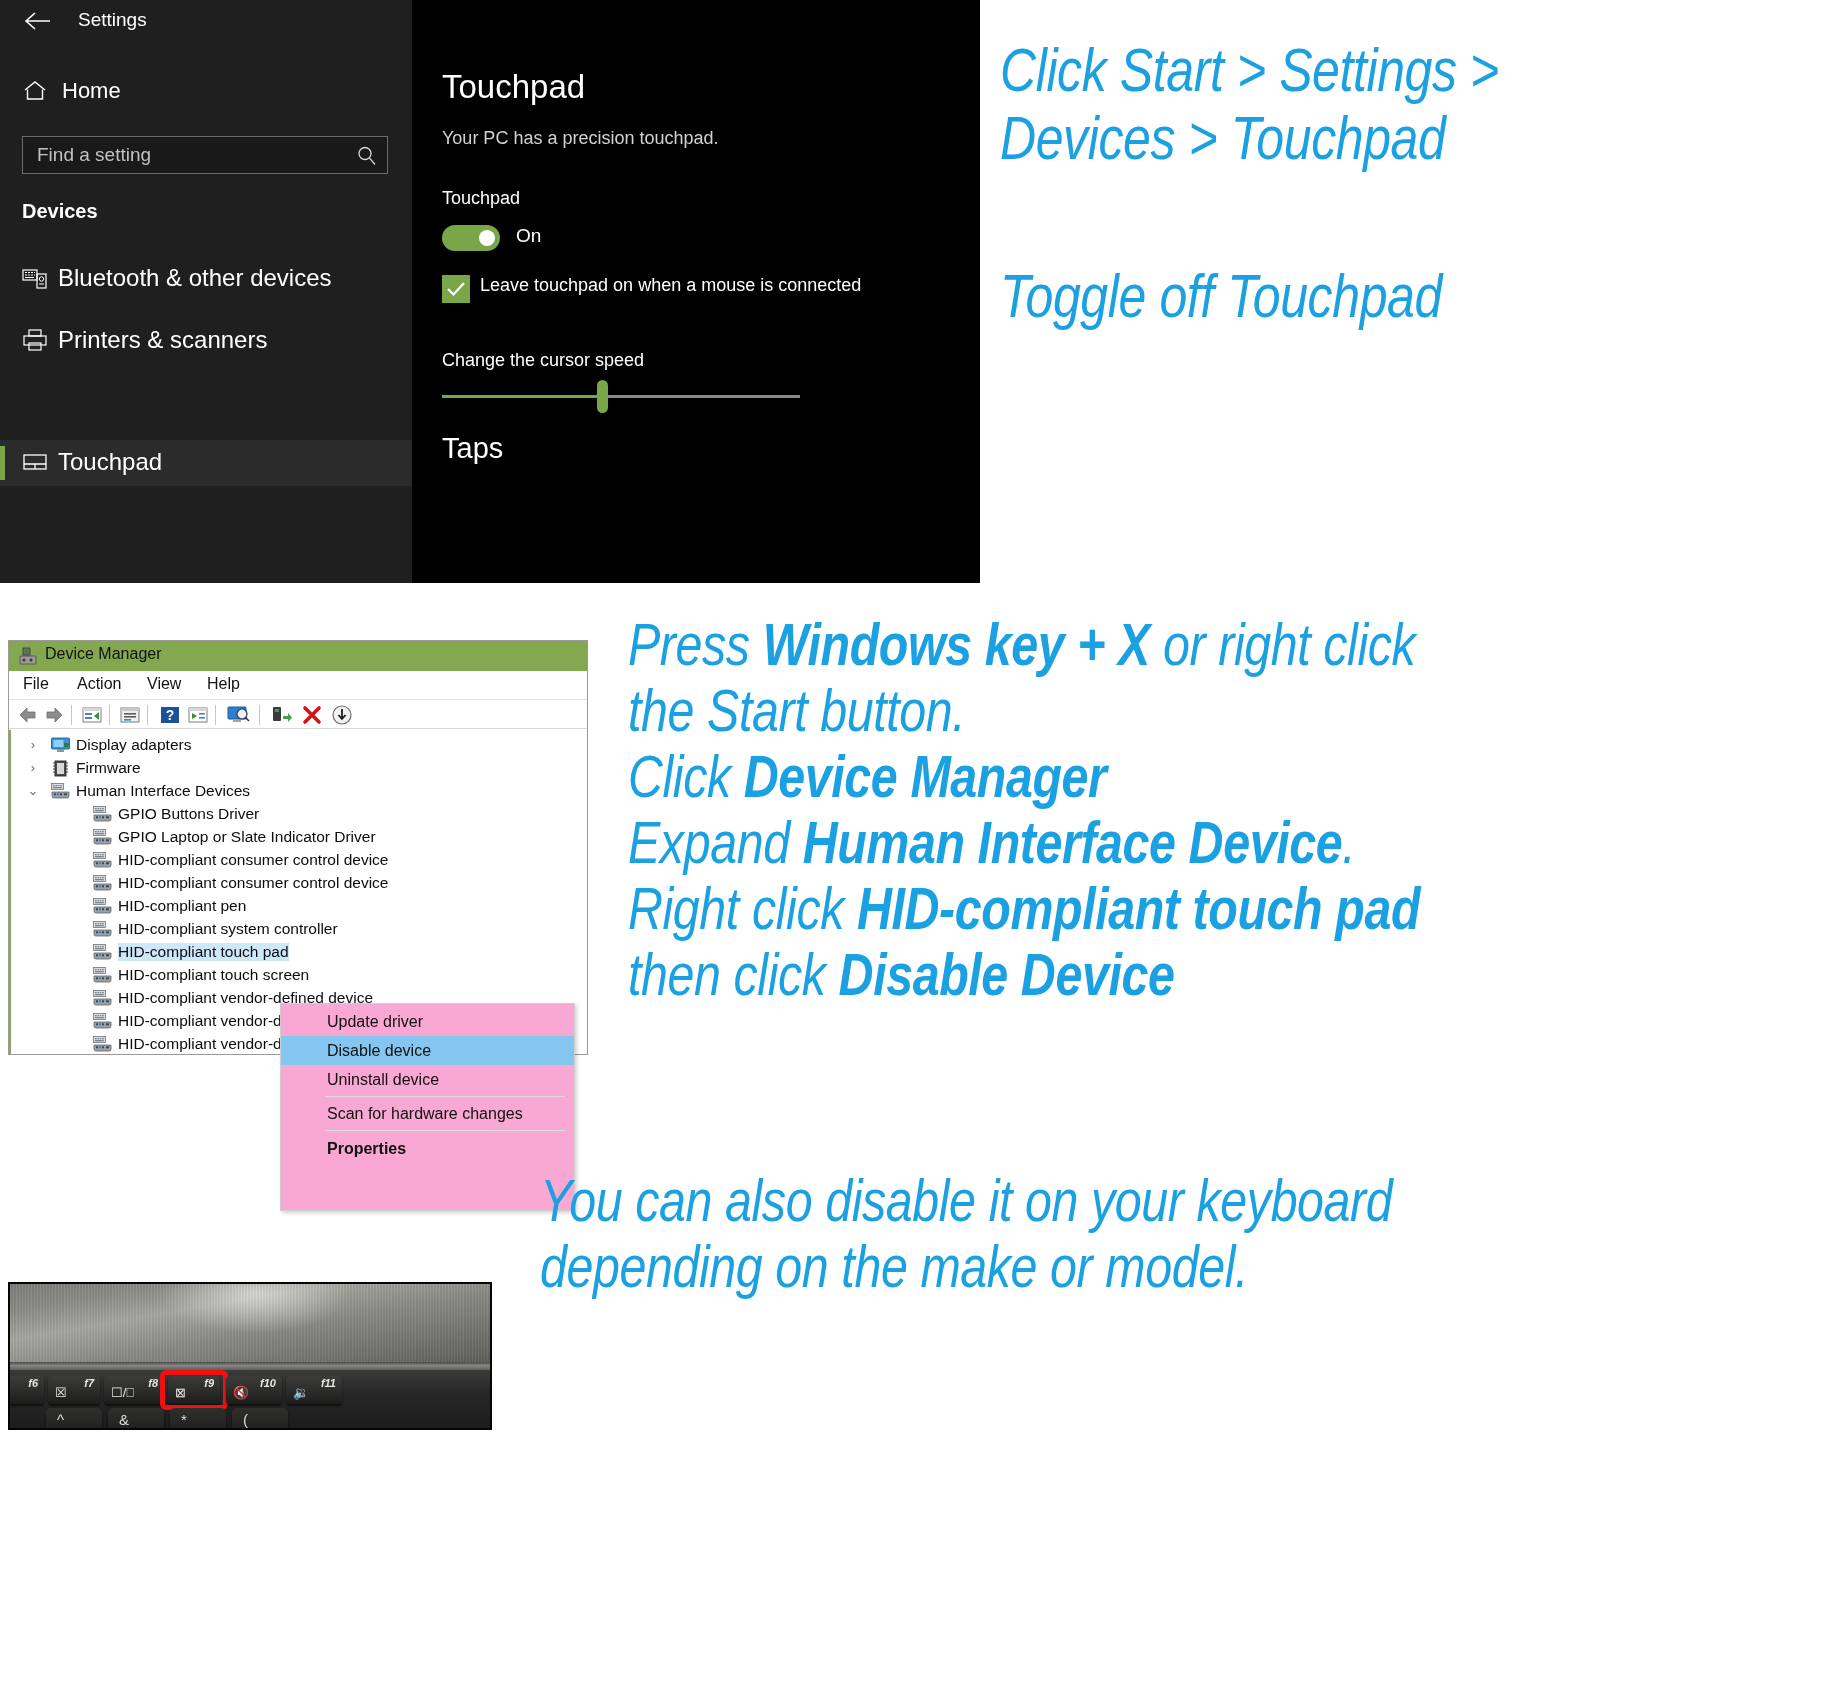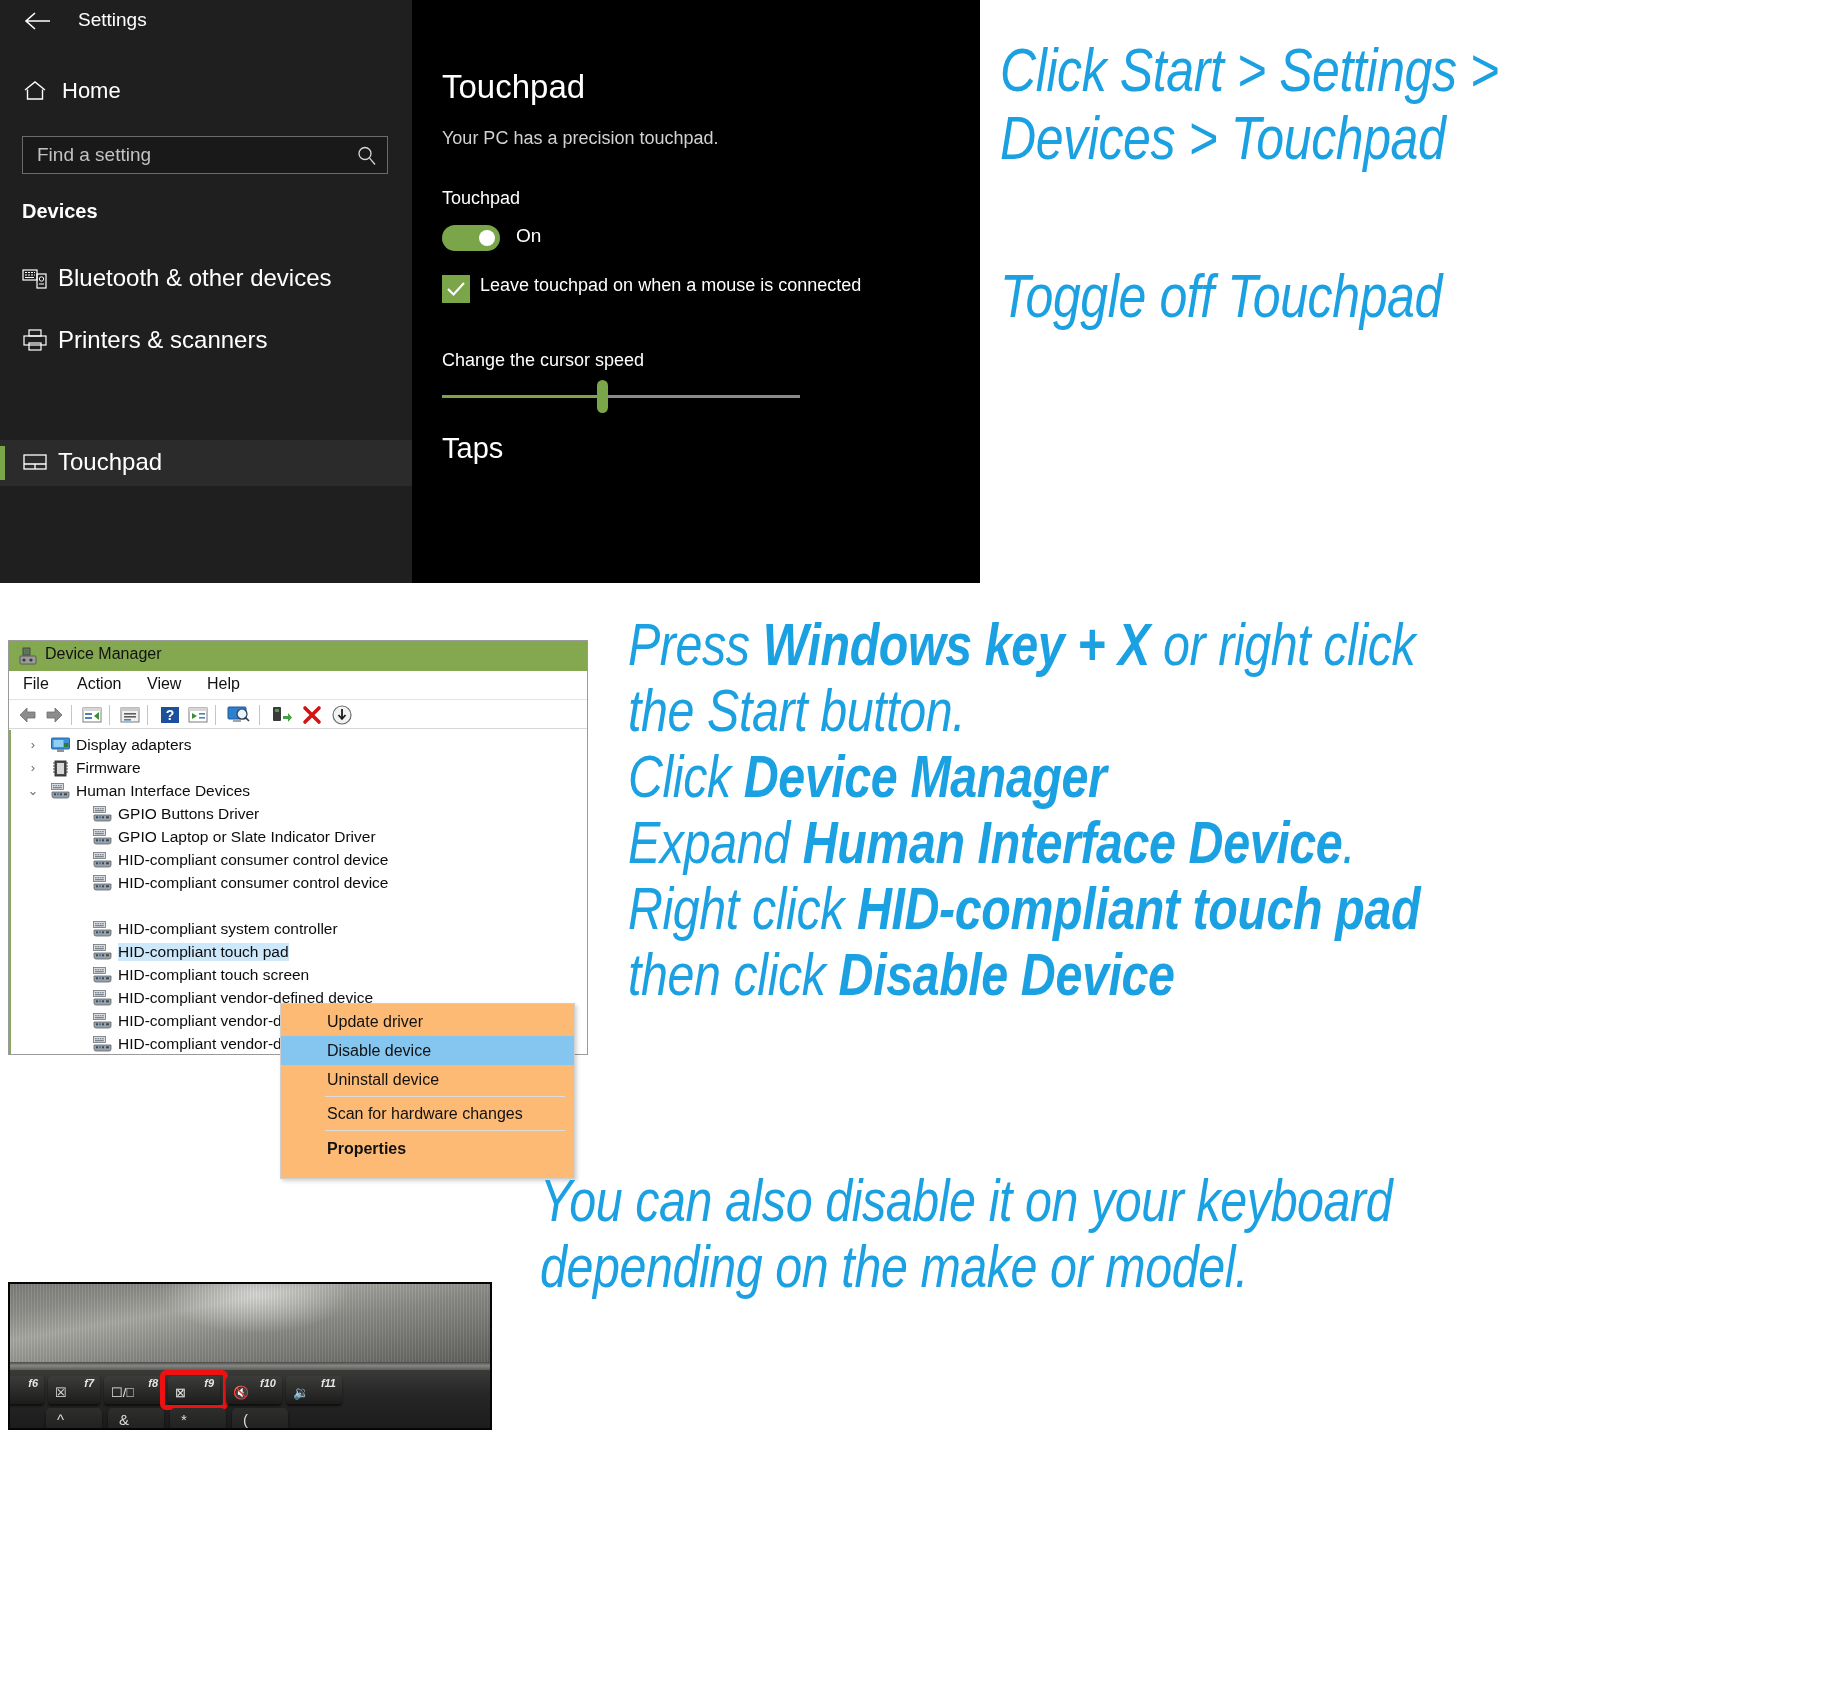--- a/index.html
+++ b/index.html
@@ -150,22 +150,22 @@
   .tree-row .chev {
     position: absolute; top: 3px; width: 16px; height: 16px; color: #6d6d6d;
     font-size: 13px; text-align: center; line-height: 16px;
   }
   .tree-row .ticon { position: absolute; top: 3px; width: 19px; height: 17px; }
   .tree-row .tlabel { position: absolute; top: 2px; }
   .tree-row.sel .tlabel { background: #cde8fb; }
 
   
   .ctx {
-    position: absolute; left: 280px; top: 1003px; width: 295px; height: 176px;
-    background: #fdba74; border: 1px solid #cfcfcf;
+    position: absolute; left: 280px; top: 1003px; width: 295px; height: 208px;
+    background: #f9a8d4; border: 1px solid #cfcfcf;
     box-shadow: 2px 2px 4px rgba(0,0,0,.18);
   }
   .ctx-item {
     position: absolute; left: 0; width: 293px; height: 29px;
     font-size: 16px; color: #111; padding-left: 46px; line-height: 29px;
   }
   .ctx-item.hl { background: #85c6f0; }
   .ctx-item.bold { font-weight: 700; }
   .ctx-sep {
     position: absolute; left: 44px; width: 240px; height: 1px; background: #dcdcdc;
@@ -530,20 +530,36 @@
               <rect x="9.2" y="2" width="1.6" height="1.3" fill="#7c848c"></rect>
               <rect x="2" y="4" width="8.8" height="1.3" fill="#7c848c"></rect>
               <path d="M1 9 h17 v4 a2 2 0 0 1 -2 2 h-13 a2 2 0 0 1 -2 -2 z" fill="#9aa1a8" stroke="#5d646b" stroke-width="0.8"></path>
               <rect x="3" y="10.3" width="2" height="2" fill="#3f4850"></rect>
               <rect x="6" y="10.3" width="2" height="2" fill="#2f7fd0"></rect>
               <rect x="9" y="10.3" width="2" height="2" fill="#3f4850"></rect>
               <rect x="13" y="10.3" width="3" height="2" fill="#3f4850"></rect>
             </svg></span>
           <span class="tlabel" style="left:107px">HID-compliant consumer control device</span>
         </div>
+        <div class="tree-row" style="top: 165px;">
+          <span class="ticon" style="left:82px"><svg width="19" height="17" viewBox="0 0 19 17">
+              <rect x="0.5" y="0.5" width="12" height="6" fill="#d9dde2" stroke="#6d7379" stroke-width="0.8"></rect>
+              <rect x="2" y="2" width="1.6" height="1.3" fill="#7c848c"></rect>
+              <rect x="4.4" y="2" width="1.6" height="1.3" fill="#7c848c"></rect>
+              <rect x="6.8" y="2" width="1.6" height="1.3" fill="#7c848c"></rect>
+              <rect x="9.2" y="2" width="1.6" height="1.3" fill="#7c848c"></rect>
+              <rect x="2" y="4" width="8.8" height="1.3" fill="#7c848c"></rect>
+              <path d="M1 9 h17 v4 a2 2 0 0 1 -2 2 h-13 a2 2 0 0 1 -2 -2 z" fill="#9aa1a8" stroke="#5d646b" stroke-width="0.8"></path>
+              <rect x="3" y="10.3" width="2" height="2" fill="#3f4850"></rect>
+              <rect x="6" y="10.3" width="2" height="2" fill="#2f7fd0"></rect>
+              <rect x="9" y="10.3" width="2" height="2" fill="#3f4850"></rect>
+              <rect x="13" y="10.3" width="3" height="2" fill="#3f4850"></rect>
+            </svg></span>
+          <span class="tlabel" style="left:107px">HID-compliant pen</span>
+        </div>
         <div class="tree-row" style="top: 188px;">
           <span class="ticon" style="left:82px"><svg width="19" height="17" viewBox="0 0 19 17">
               <rect x="0.5" y="0.5" width="12" height="6" fill="#d9dde2" stroke="#6d7379" stroke-width="0.8"></rect>
               <rect x="2" y="2" width="1.6" height="1.3" fill="#7c848c"></rect>
               <rect x="4.4" y="2" width="1.6" height="1.3" fill="#7c848c"></rect>
               <rect x="6.8" y="2" width="1.6" height="1.3" fill="#7c848c"></rect>
               <rect x="9.2" y="2" width="1.6" height="1.3" fill="#7c848c"></rect>
               <rect x="2" y="4" width="8.8" height="1.3" fill="#7c848c"></rect>
               <path d="M1 9 h17 v4 a2 2 0 0 1 -2 2 h-13 a2 2 0 0 1 -2 -2 z" fill="#9aa1a8" stroke="#5d646b" stroke-width="0.8"></path>
               <rect x="3" y="10.3" width="2" height="2" fill="#3f4850"></rect>

